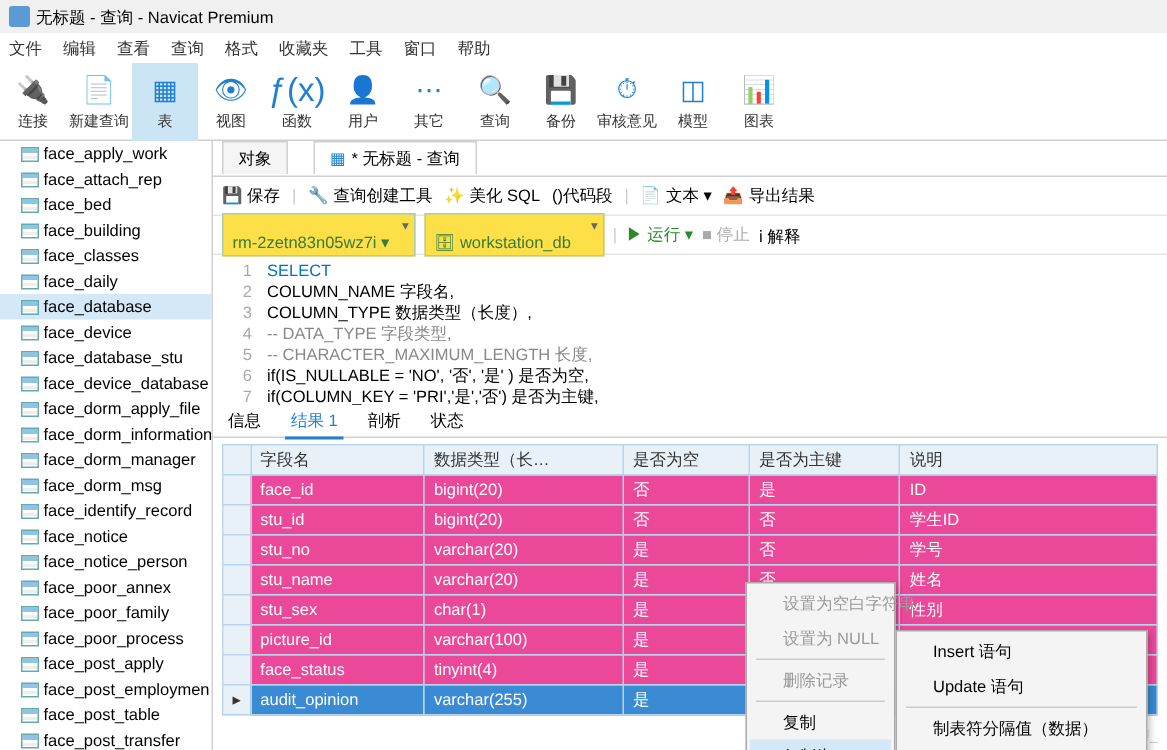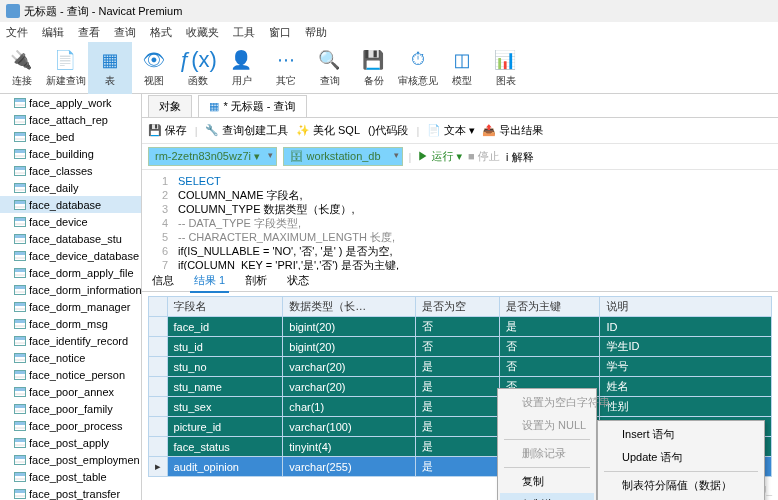--- a/index.html
+++ b/index.html
@@ -12,40 +12,40 @@
 .tool-item { display: flex; flex-direction: column; align-items: center; justify-content: center; width: 44px; height: 52px; gap: 2px; cursor: pointer; }
 .tool-item.sel { background: #cce5f5; }
 .tool-item .ticon { width: 24px; height: 24px; display: flex; align-items: center; justify-content: center; }
 .tool-item .tlabel { font-size: 10px; color: #333; }
 .main { display: flex; height: calc(500px - 94px); }
 .sidebar { width: 142px; overflow: hidden; border-right: 1px solid #d0d0d0; background: #fff; }
 .tree-item { display: flex; align-items: center; height: 17px; padding-left: 14px; gap: 3px; cursor: pointer; white-space: nowrap; overflow: hidden; }
 .tree-item.sel { background: #d4e8f7; }
 .tbl-ico { width: 12px; height: 10px; background: linear-gradient(#8fc4e8 3px,#fff 3px,#fff 5px,#eee 5px,#eee 7px,#fff 7px); border: 1px solid #6aa; flex-shrink: 0; }
 .content { flex: 1; display: flex; flex-direction: column; overflow: hidden; }
-.tabs { height: 24px; display: flex; align-items: flex-end; border-bottom: 1px solid #d0d0d0; padding-left: 6px; gap: 6px; }
+.tabs { height: 24px; display: flex; align-items: flex-start; border-bottom: 1px solid #d0d0d0; padding-left: 6px; gap: 17px; }
 .tab { padding: 3px 10px; border: 1px solid #d0d0d0; border-bottom: none; background: #f5f5f5; display: flex; align-items: center; gap: 4px; cursor: pointer; }
 .tab.active { background: #fff; }
 .editor-bar { height: 26px; display: flex; align-items: center; padding: 0 6px; gap: 8px; border-bottom: 1px solid #e5e5e5; }
 .editor-bar .btn { display: flex; align-items: center; gap: 3px; cursor: pointer; }
 .conn-bar { height: 26px; display: flex; align-items: center; padding: 0 6px; gap: 6px; border-bottom: 1px solid #e5e5e5; }
-.combo { border: 1px solid #aaccaa; padding: 2px 16px 2px 6px; background: #7dd3fc; color: #3a7a3a; position: relative; min-width: 120px; }
+.combo { border: 1px solid #aaccaa; padding: 12px 16px 2px 6px; background: #fde047; color: #3a7a3a; position: relative; min-width: 120px; }
 .combo::after { content: "▾"; position: absolute; right: 3px; top: 2px; font-size: 9px; color: #666; }
 .sql { padding: 4px 8px; font-family: Consolas, monospace; font-size: 11px; line-height: 14px; background: #fff; height: 100px; overflow: hidden; }
 .ln { display: flex; }
 .ln .num { width: 18px; text-align: right; color: #aaa; margin-right: 10px; }
 .kw { color: #0070c0; }
 .cm { color: #888; }
 .result-tabs { height: 22px; display: flex; align-items: flex-start; border-bottom: 1px solid #d0d0d0; padding-left: 6px; gap: 12px; }
 .rtab { padding: 3px 4px; cursor: pointer; }
 .rtab.active { border-bottom: 2px solid #2080d0; color: #2080d0; }
 .grid { border-collapse: collapse; margin: 4px 6px; }
 .grid th, .grid td { border: 1px solid #b8d4ec; padding: 2px 6px; text-align: left; font-size: 11px; height: 17px; }
 .grid th { background: #e8f0f8; color: #333; font-weight: normal; }
-.grid td { background: #0f766e; color: #fff; }
+.grid td { background: #ec4899; color: #fff; }
 .grid tr:last-child td { background: #3a8ad4; }
 .grid .rowmark { width: 10px; background: #e8f0f8 !important; color: #333 !important; }
 .ctx-menu { position: absolute; background: #f4f4f4; border: 1px solid #aaa; box-shadow: 2px 2px 4px rgba(0,0,0,.2); padding: 2px; z-index: 10; }
 .ctx-item { padding: 4px 22px 4px 22px; cursor: pointer; white-space: nowrap; position: relative; }
 .ctx-item.hl { background: #d4e8f7; }
 .ctx-sep { height: 1px; background: #ccc; margin: 2px 4px; }
 .ctx-arrow::after { content: "▸"; position: absolute; right: 5px; }
 </style>
 </head>
 <body>

